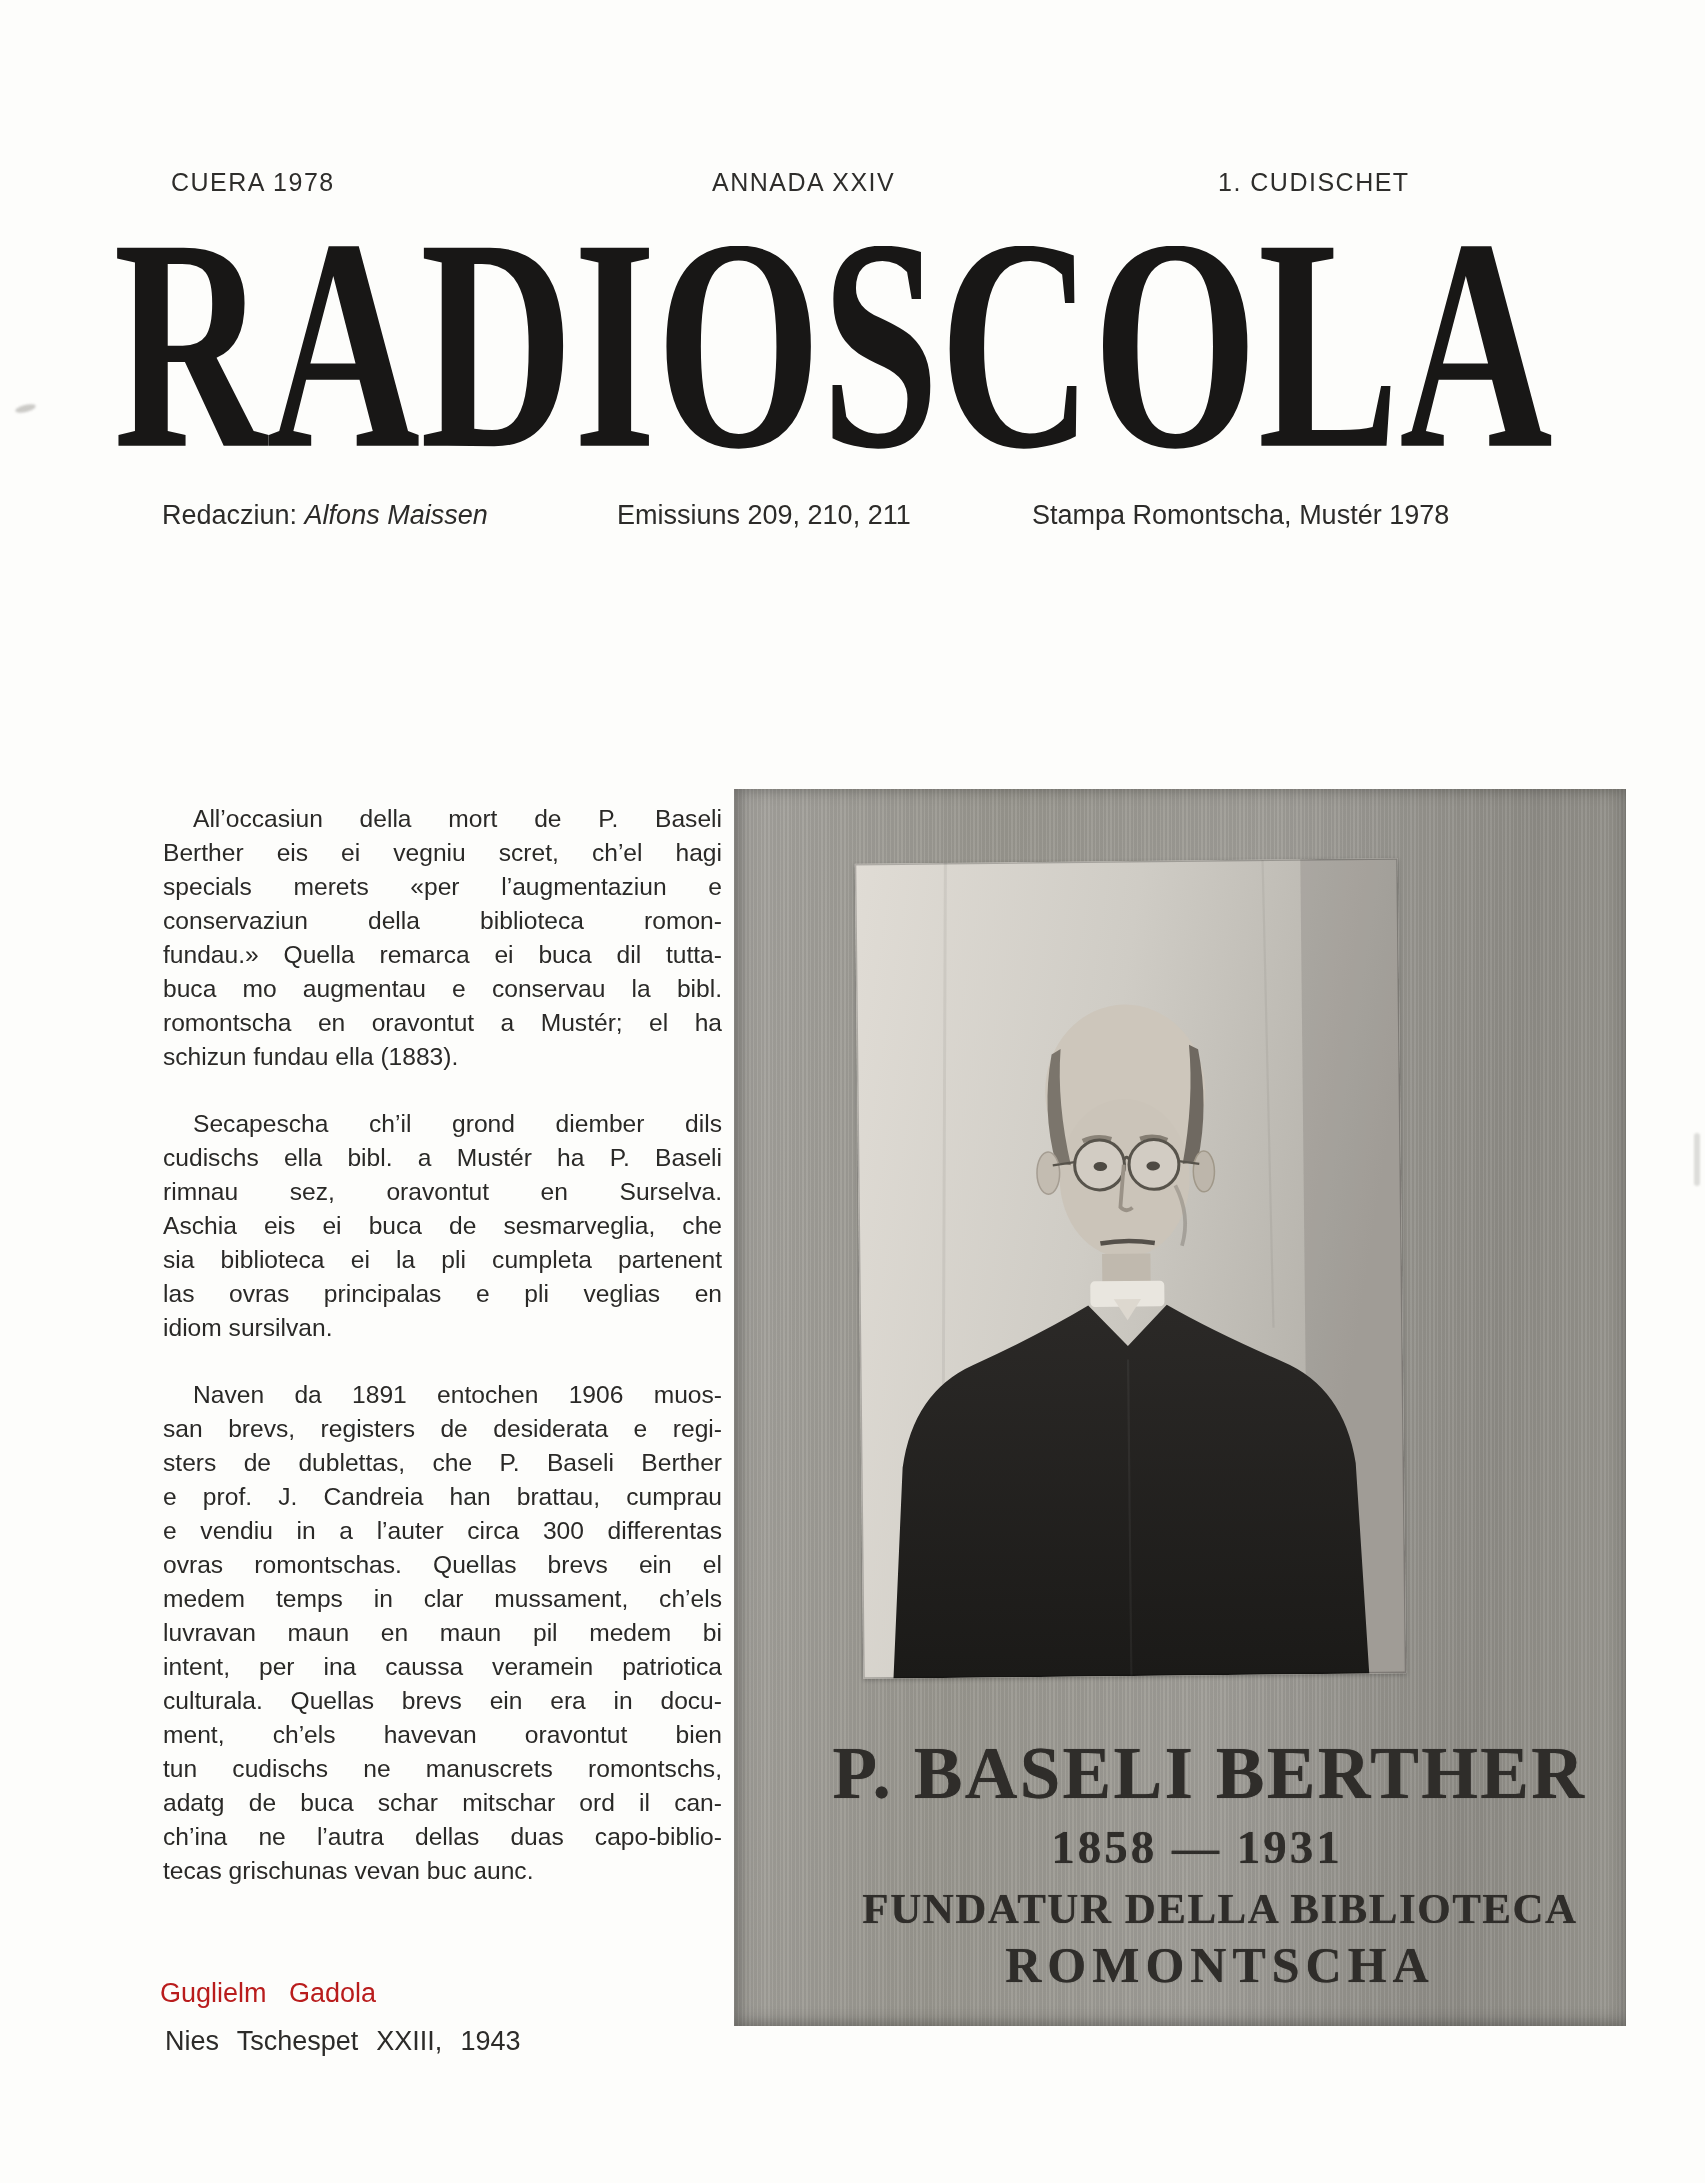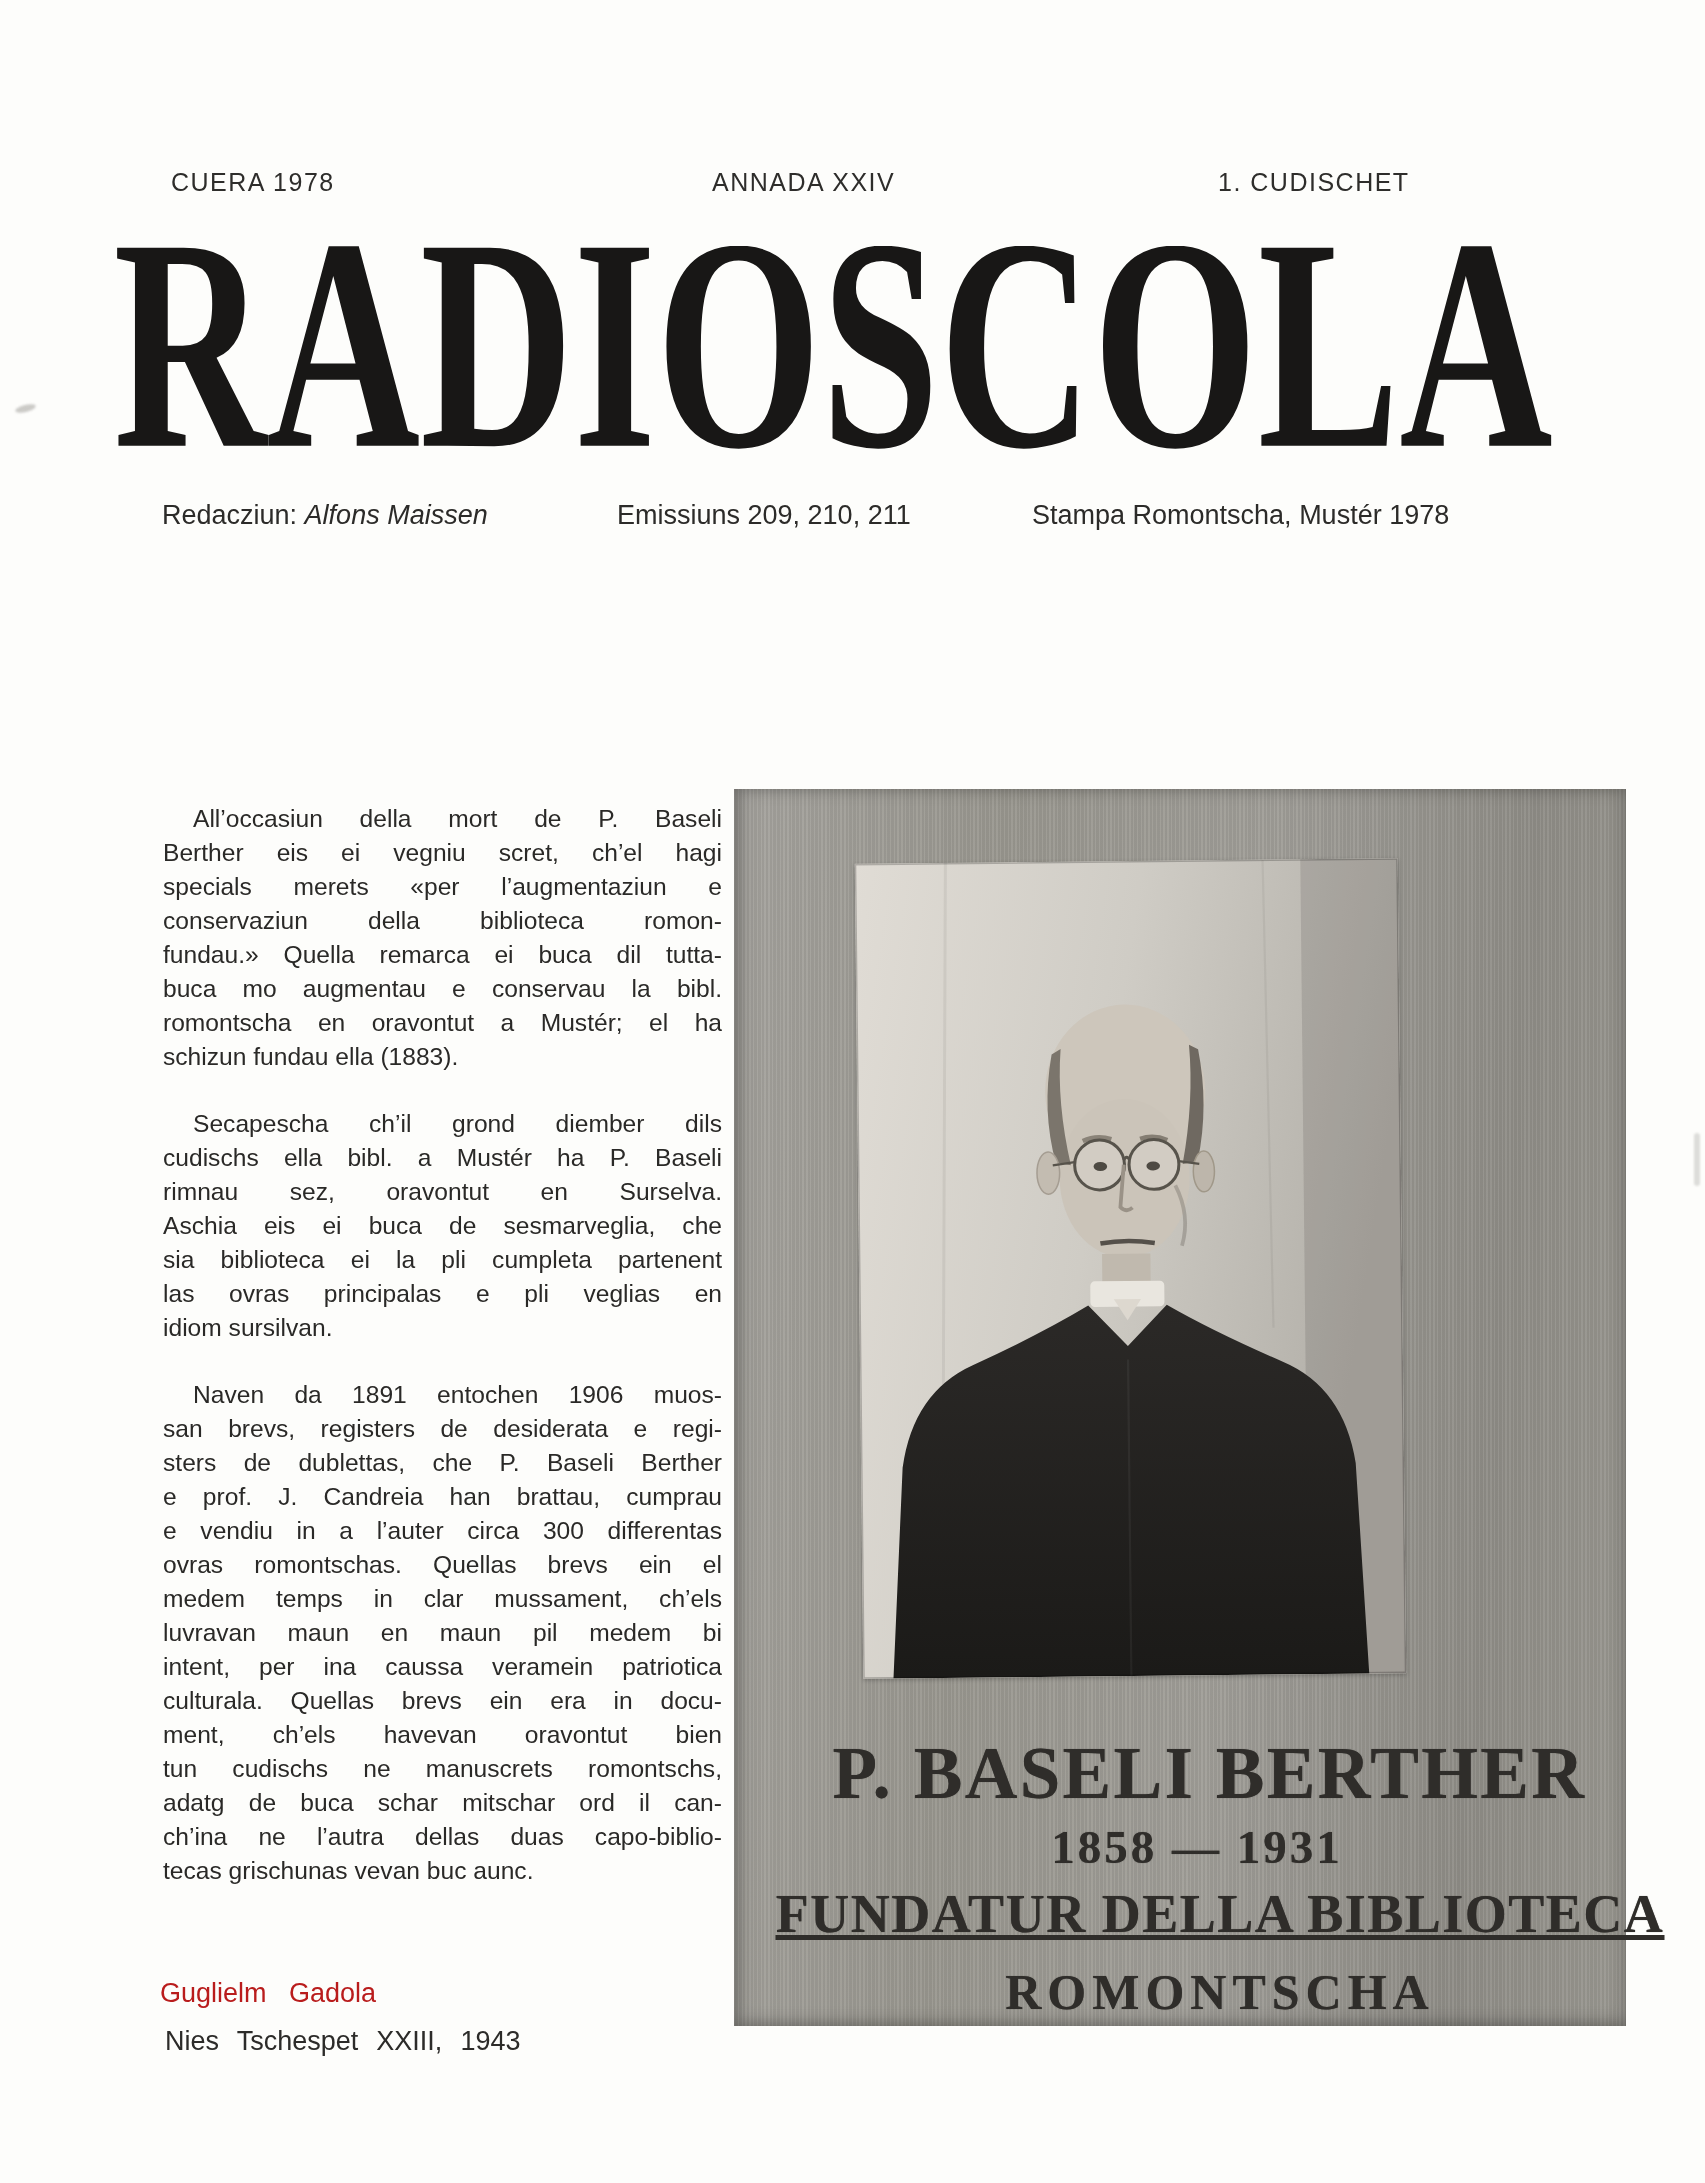--- a/index.html
+++ b/index.html
@@ -66,21 +66,21 @@
   .portrait svg { display:block; }
 
   .caption { position:absolute; left:0; top:948px; width:100%; text-align:center;
     font-family:"Liberation Serif", serif; font-weight:bold; color:#2f2d2a;
     text-shadow:0 0 0.8px rgba(43,41,38,.75);
     padding-left:40px;
   }
   .cap-line { display:block; white-space:nowrap; }
   .cap-0 { font-size:73px; letter-spacing:2.3px; line-height:1.0; margin-bottom:13.6px; transform:translateX(-10.6px); }
   .cap-1 { font-size:47px; letter-spacing:3px; line-height:1.0; margin-bottom:16.6px; transform:translateX(-23px); }
-  .cap-2 { font-size:54px; letter-spacing:1.5px; line-height:1.0; margin-bottom:26px;text-decoration:underline; }
+  .cap-2 { font-size:43px; letter-spacing:1.5px; line-height:1.0; margin-bottom:10px; }
   .cap-3 { font-size:50px; letter-spacing:6px; line-height:1.0; }
 
   
   .smudge {
     position:absolute; left:15px; top:405px; width:21px; height:6.8px;
     background:rgba(120,118,112,.38); border-radius:50%;
     transform:rotate(-14deg); filter:blur(0.8px);
   }
   .edge-mark {
     position:absolute; left:1694px; top:1133px; width:6px; height:53px;

